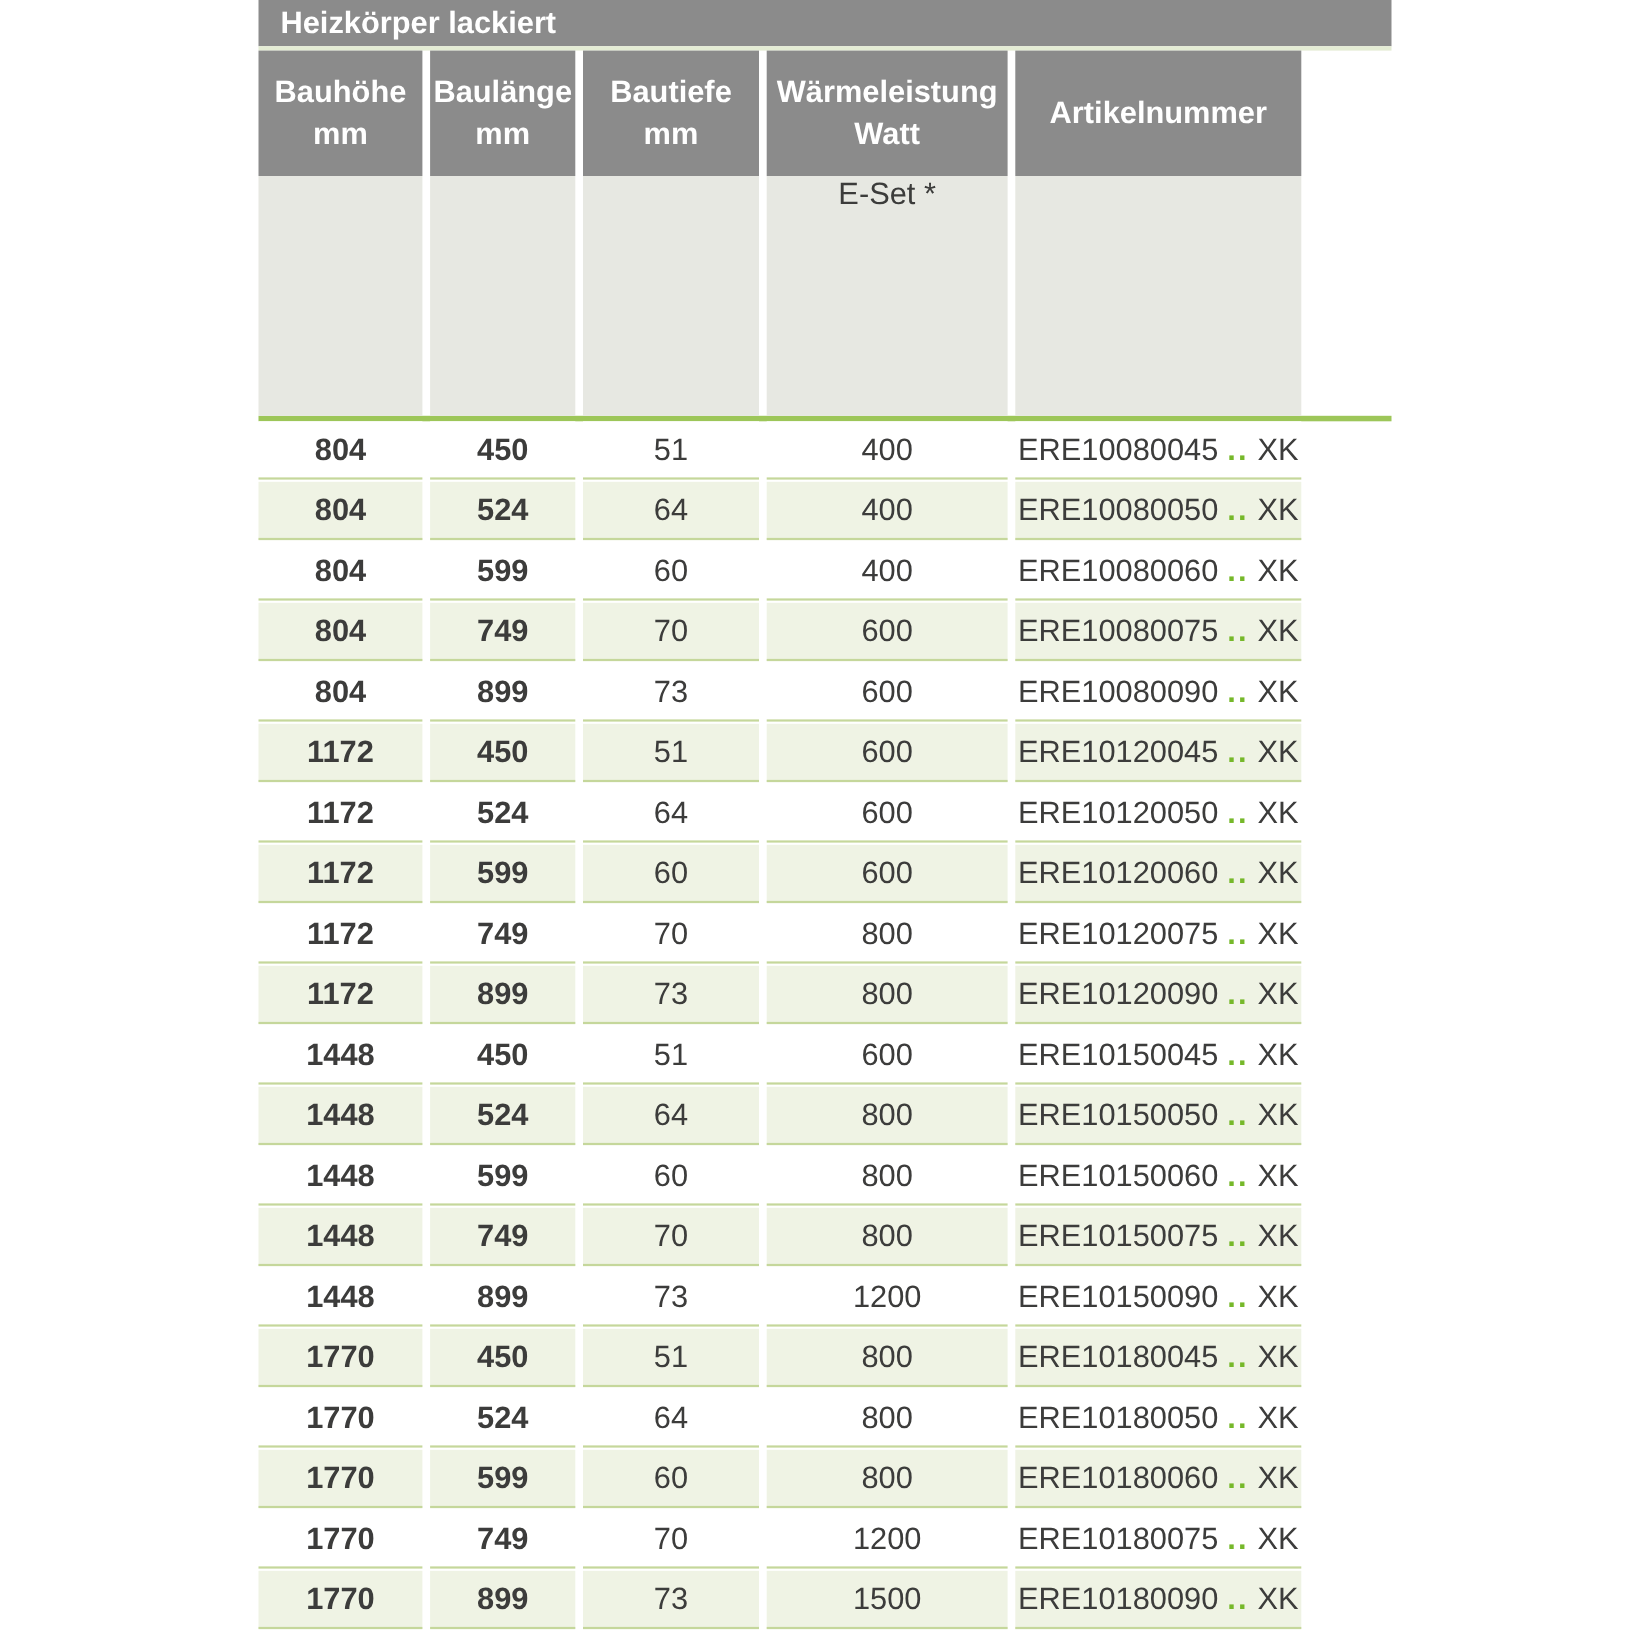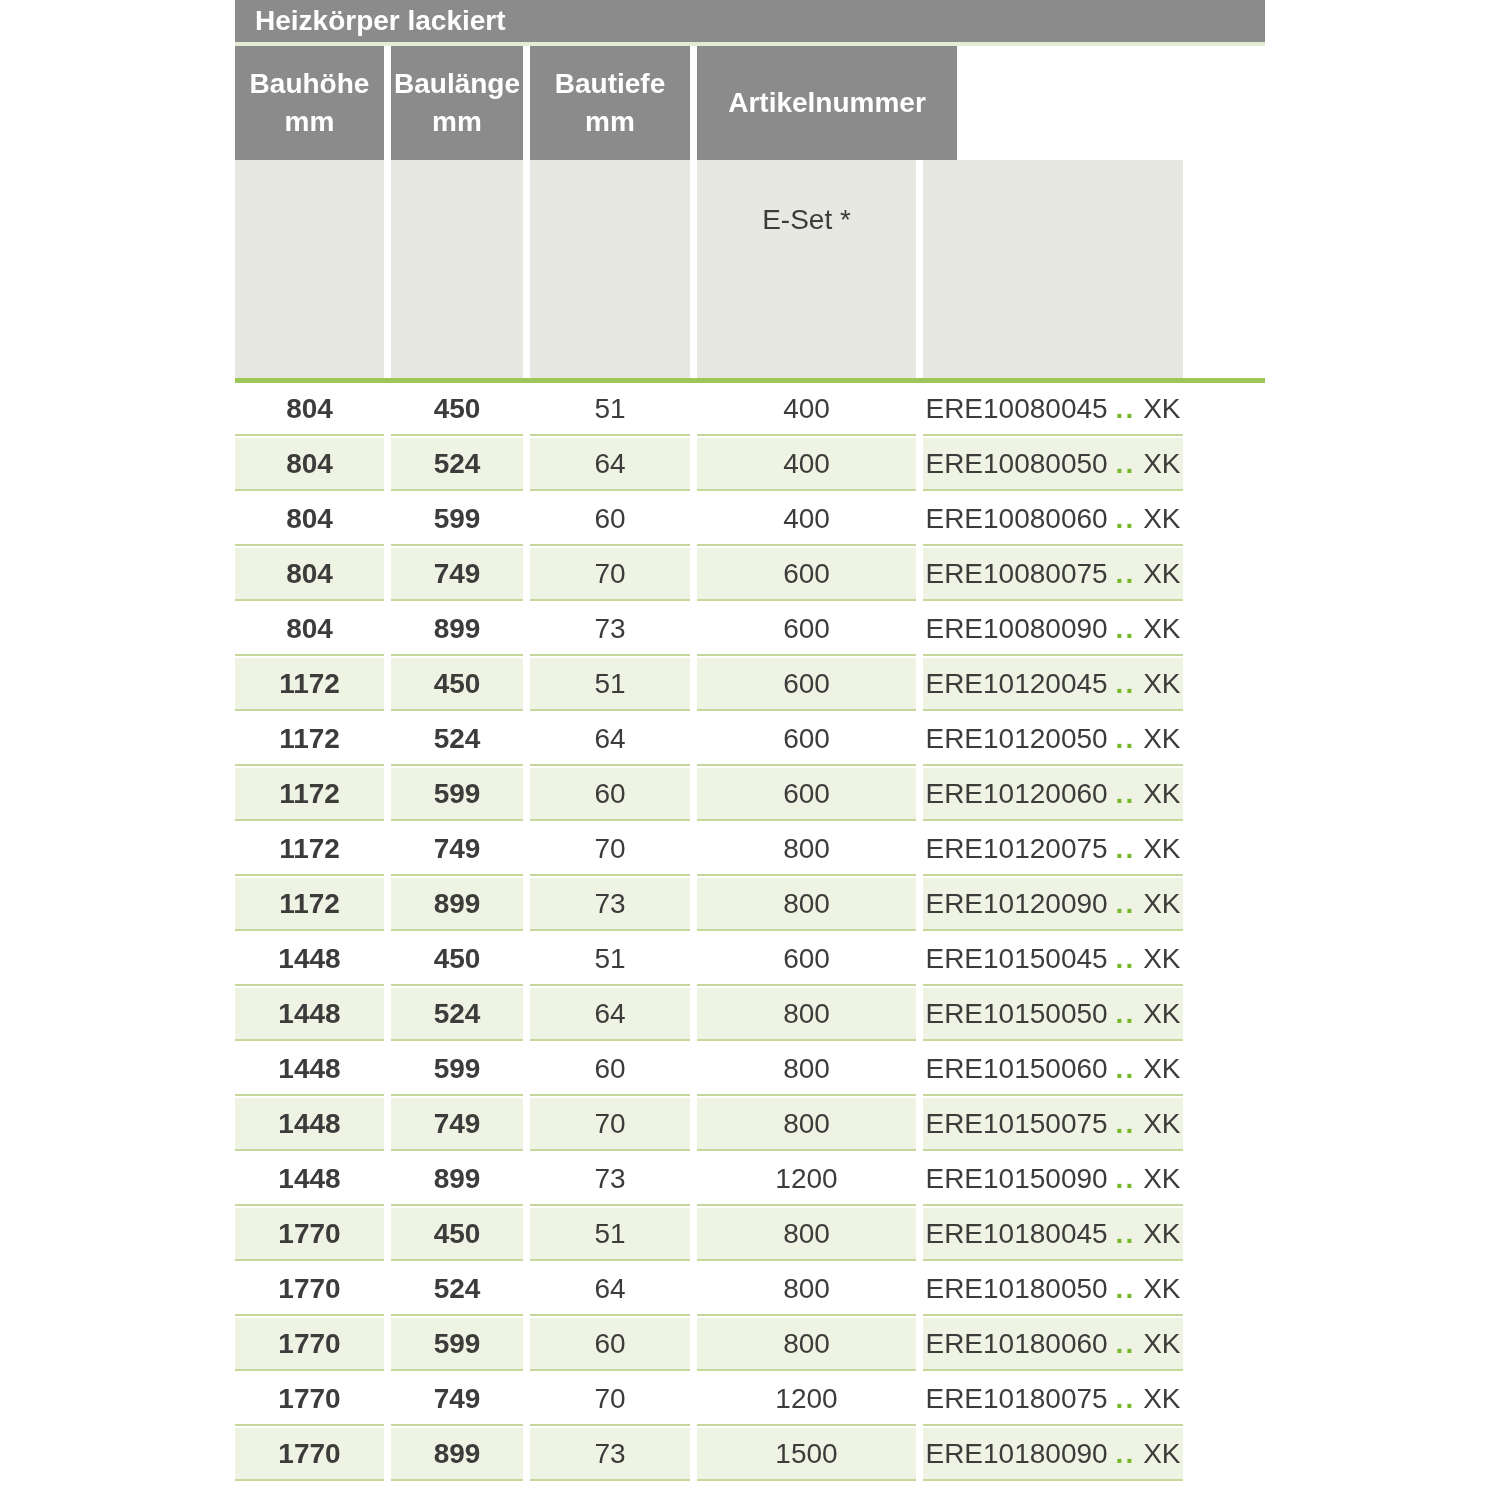--- a/index.html
+++ b/index.html
@@ -34,21 +34,20 @@
     height: 114px;
     display: flex; flex-direction: column;
     align-items: center; justify-content: center;
     text-align: center;
   }
 
   .subheader-row .cell {
     background: var(--subheader-bg, #e7e8e2);
     height: 218px;
     display: flex; justify-content: center; align-items: flex-start;
-    padding-top: 44px;
     font-size: 28px;
   }
 
   .sep-thick { height: 5px; background: var(--accent-green, #9dc659); }
 
   .data-rows .row { margin-bottom: 2px; }
   .data-rows .cell {
     height: 53px;
     display: flex; align-items: center; justify-content: center;
     font-size: 28px;
@@ -83,20 +82,24 @@
       <span>mm</span>
     </div>
     <div class="cell c2">
       <span>Baulänge</span>
       <span>mm</span>
     </div>
     <div class="cell c3">
       <span>Bautiefe</span>
       <span>mm</span>
     </div>
+    <div class="cell c4">
+      <span>Wärmeleistung</span>
+      <span>Watt</span>
+    </div>
     <div class="cell c5">
       <span>Artikelnummer</span>
       <span></span>
     </div>
   </div>
 
   <div class="hrow subheader-row">
     <div class="cell c1"></div>
     <div class="cell c2"></div>
     <div class="cell c3"></div>

